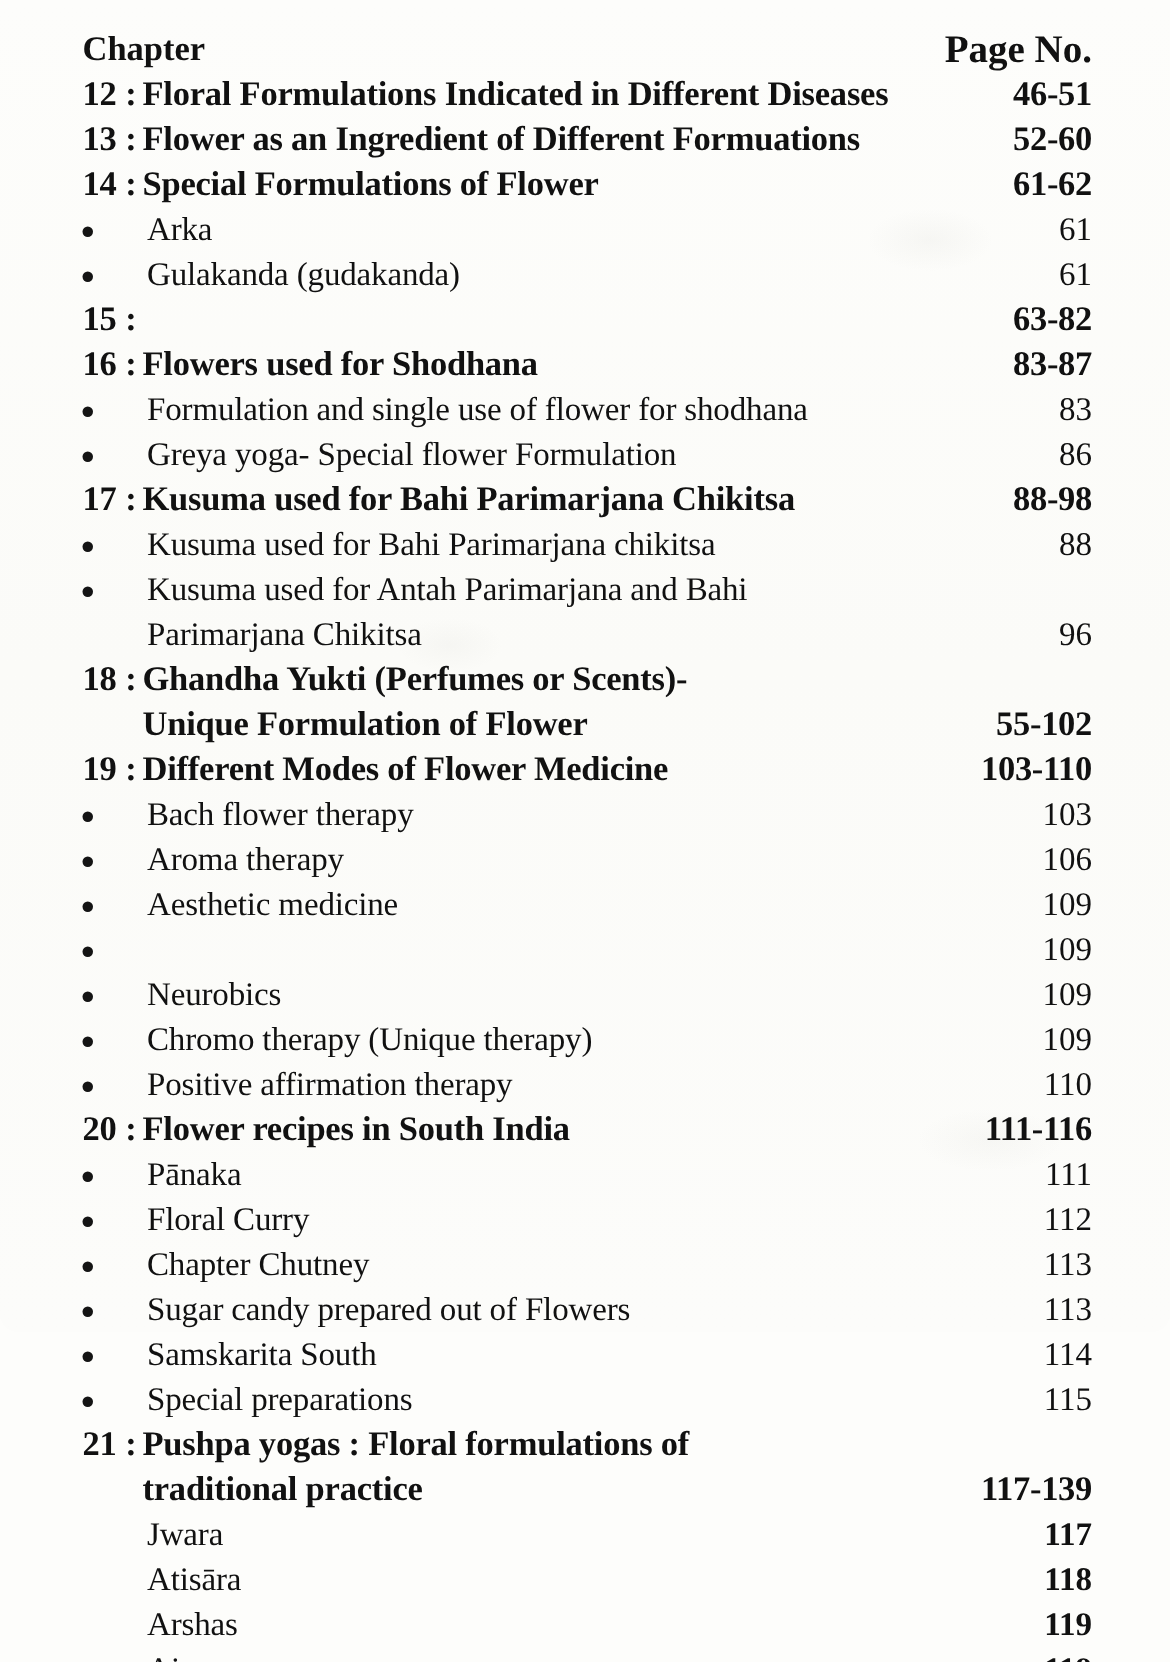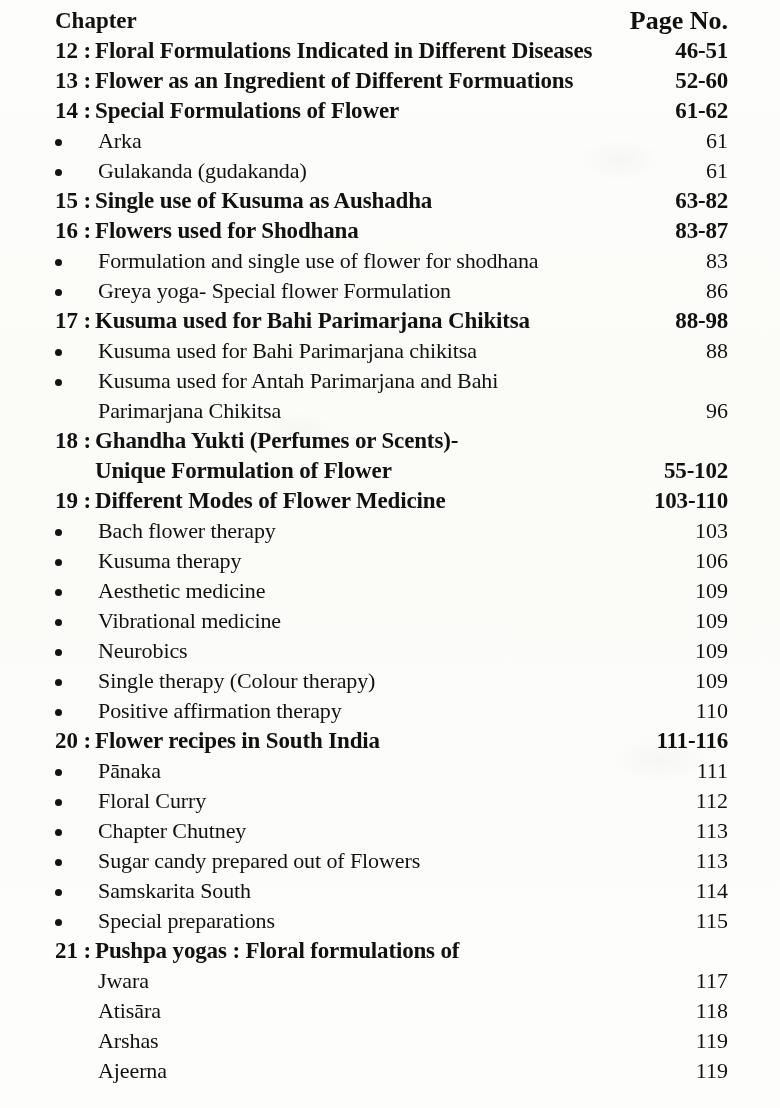--- a/index.html
+++ b/index.html
@@ -19,21 +19,21 @@
   .page {
     position: relative;
     width: 780px;
     height: 888px;
     background:
       radial-gradient(ellipse 60px 30px at 620px 160px, rgba(160,160,150,0.07), rgba(0,0,0,0) 70%),
       radial-gradient(ellipse 50px 26px at 300px 430px, rgba(160,160,150,0.06), rgba(0,0,0,0) 70%),
       radial-gradient(ellipse 70px 30px at 660px 760px, rgba(160,160,150,0.06), rgba(0,0,0,0) 70%),
       radial-gradient(ellipse 55px 28px at 520px 1030px, rgba(160,160,150,0.05), rgba(0,0,0,0) 70%),
       linear-gradient(180deg, #fdfdfb 0%, #fbfbf8 50%, #fcfcfa 100%);
-    padding-top: 6px;
+    padding-top: 18px;
     box-sizing: border-box;
     border-radius: 13px;
   }
 
   .toc {
     position: relative;
     margin: 0;
     padding: 0;
     list-style: none;
   }
@@ -129,21 +129,21 @@
     position: absolute;
     left: 98px;
     font-size: 22px;
     font-weight: normal;
     letter-spacing: -0.1px;
   }
   .plain-page {
     position: absolute;
     right: 52px;
     font-size: 22px;
-    font-weight: normal;
+    font-weight: bold;
   }
 </style>
 </head>
 <body>
 
 <div class="page">
 
   <div class="row row-header">
     <span class="label">Chapter</span>
     <span class="pageno">Page No.</span>
@@ -170,21 +170,20 @@
         <span class="sub-title">Arka</span>
         <span class="sub-page">61</span>
       </div>
       <div class="row">
         <span class="bullet"></span>
         <span class="sub-title">Gulakanda (gudakanda)</span>
         <span class="sub-page">61</span>
       </div>
       <div class="row">
         <span class="chap-num">15 :</span>
-        <span class="chap-title">Single use of Kusuma as Aushadha</span>
         <span class="chap-page">63-82</span>
       </div>
       <div class="row">
         <span class="chap-num">16 :</span>
         <span class="chap-title">Flowers used for Shodhana</span>
         <span class="chap-page">83-87</span>
       </div>
       <div class="row">
         <span class="bullet"></span>
         <span class="sub-title">Formulation and single use of flower for shodhana</span>
@@ -226,41 +225,40 @@
         <span class="chap-title">Different Modes of Flower Medicine</span>
         <span class="chap-page">103-110</span>
       </div>
       <div class="row">
         <span class="bullet"></span>
         <span class="sub-title">Bach flower therapy</span>
         <span class="sub-page">103</span>
       </div>
       <div class="row">
         <span class="bullet"></span>
-        <span class="sub-title">Kusuma therapy</span>
+        <span class="sub-title">Aroma therapy</span>
         <span class="sub-page">106</span>
       </div>
       <div class="row">
         <span class="bullet"></span>
         <span class="sub-title">Aesthetic medicine</span>
         <span class="sub-page">109</span>
       </div>
       <div class="row">
         <span class="bullet"></span>
-        <span class="sub-title">Vibrational medicine</span>
         <span class="sub-page">109</span>
       </div>
       <div class="row">
         <span class="bullet"></span>
         <span class="sub-title">Neurobics</span>
         <span class="sub-page">109</span>
       </div>
       <div class="row">
         <span class="bullet"></span>
-        <span class="sub-title">Single therapy (Colour therapy)</span>
+        <span class="sub-title">Chromo therapy (Unique therapy)</span>
         <span class="sub-page">109</span>
       </div>
       <div class="row">
         <span class="bullet"></span>
         <span class="sub-title">Positive affirmation therapy</span>
         <span class="sub-page">110</span>
       </div>
       <div class="row">
         <span class="chap-num">20 :</span>
         <span class="chap-title">Flower recipes in South India</span>
@@ -294,20 +292,24 @@
       <div class="row">
         <span class="bullet"></span>
         <span class="sub-title">Special preparations</span>
         <span class="sub-page">115</span>
       </div>
       <div class="row">
         <span class="chap-num">21 :</span>
         <span class="chap-title">Pushpa yogas : Floral formulations of</span>
       </div>
       <div class="row">
+        <span class="chap-title cont">traditional practice</span>
+        <span class="chap-page">117-139</span>
+      </div>
+      <div class="row">
         <span class="plain-title">Jwara</span>
         <span class="plain-page">117</span>
       </div>
       <div class="row">
         <span class="plain-title">Atisāra</span>
         <span class="plain-page">118</span>
       </div>
       <div class="row">
         <span class="plain-title">Arshas</span>
         <span class="plain-page">119</span>

